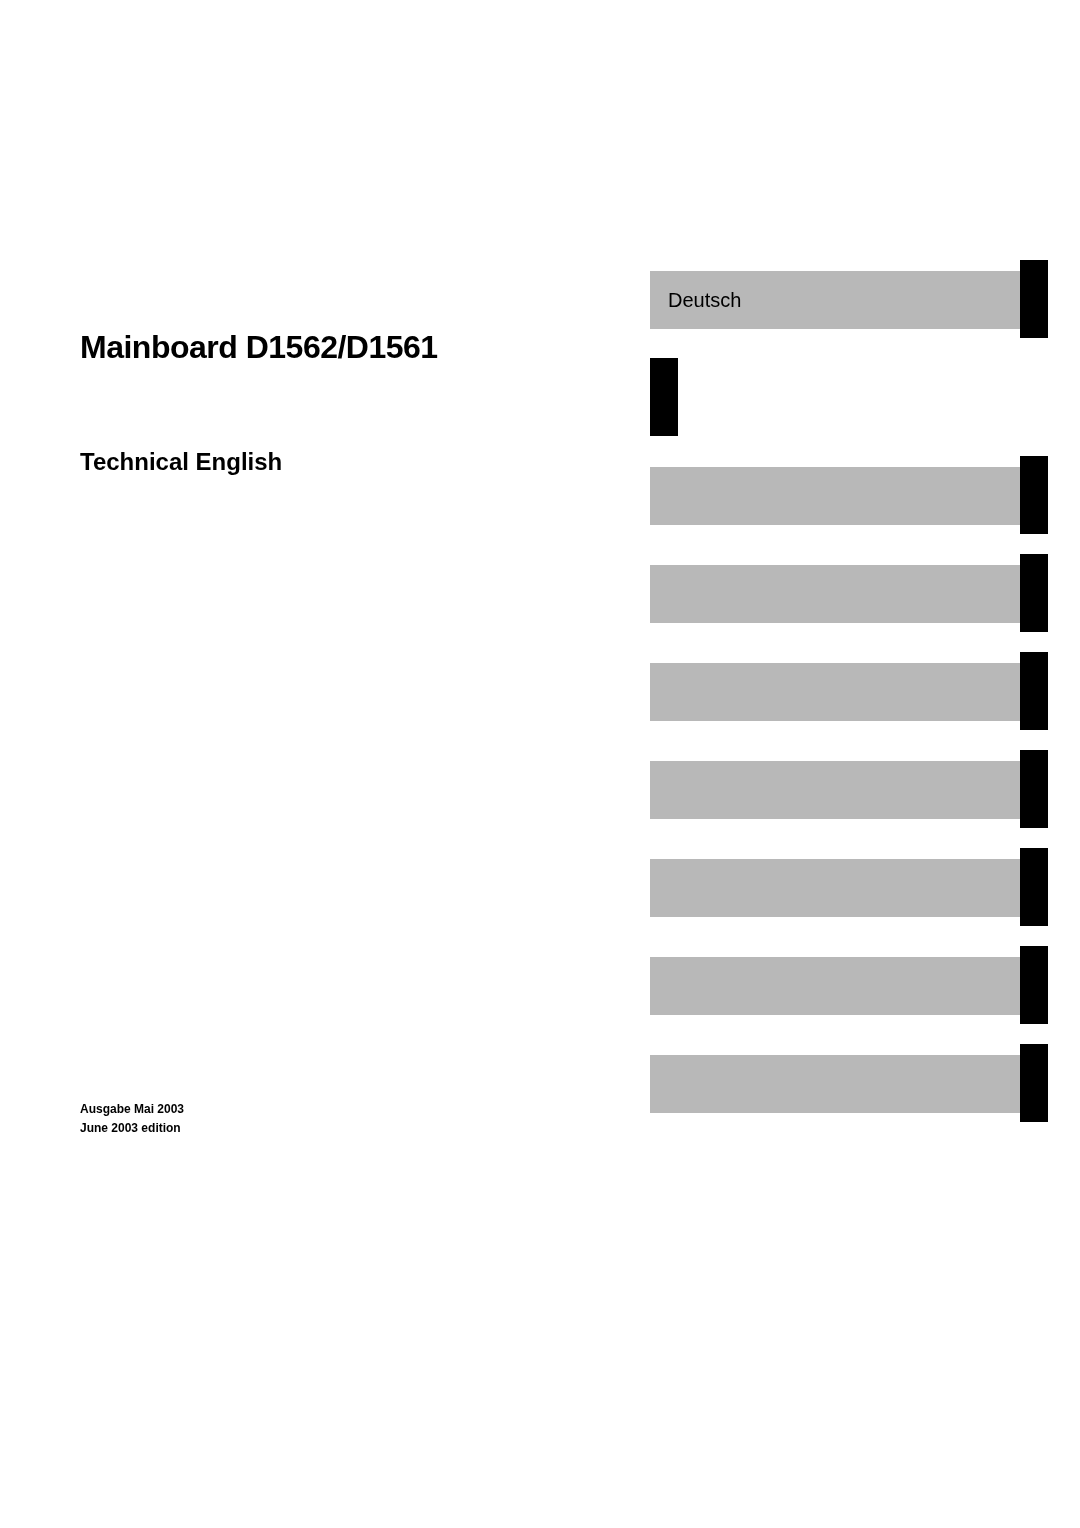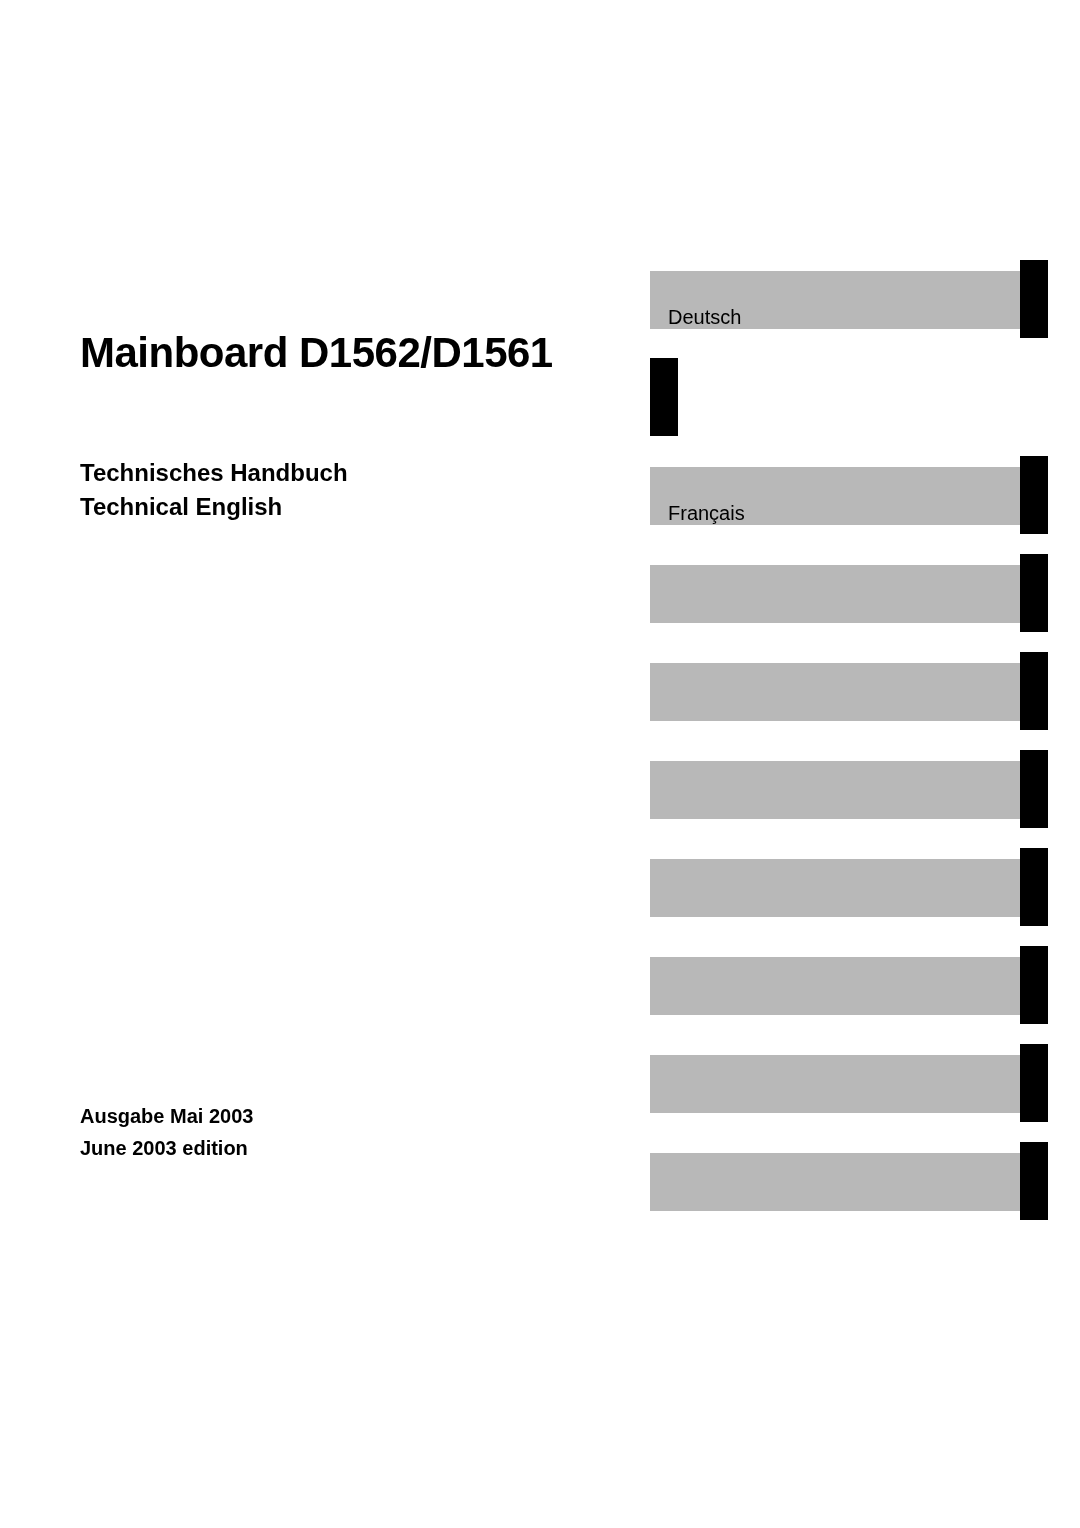--- a/index.html
+++ b/index.html
@@ -26,21 +26,21 @@
 
     
     .left-content {
       position: absolute;
       left: 80px;
       top: 330px;
       width: 520px;
     }
 
     .main-title {
-      font-size: 42px;
+      font-size: 32px;
       font-weight: 900;
       color: #000000;
       margin-bottom: 80px;
       line-height: 1.1;
       letter-spacing: -0.5px;
     }
 
     .subtitle-block {
       margin-bottom: 40px;
     }
@@ -52,21 +52,21 @@
       line-height: 1.4;
     }
 
     .edition-block {
       position: absolute;
       left: 80px;
       top: 1100px;
     }
 
     .edition-text {
-      font-size: 20px;
+      font-size: 12px;
       font-weight: 700;
       color: #000000;
       line-height: 1.6;
     }
 
     
     .tabs-container {
       position: absolute;
       right: 0;
       top: 260px;
@@ -82,21 +82,21 @@
       height: 80px;
       margin-bottom: 18px;
       position: relative;
     }
 
     .tab-bar {
       width: 370px;
       height: 58px;
       background: #b8b8b8;
       display: flex;
-      align-items: flex-end;
+      align-items: center;
       padding-left: 18px;
       flex-shrink: 0;
     }
 
     .tab-label {
       font-size: 20px;
       font-weight: 400;
       color: #000000;
     }
 
@@ -114,21 +114,20 @@
   </style>
 </head>
 <body>
 
 <div class="page-container">
 
   <div class="left-content">
     <h1 class="main-title">Mainboard D1562/D1561</h1>
 
     <div class="subtitle-block">
-      <div class="subtitle-line">Technisches Handbuch</div>
       <div class="subtitle-line">Technical English</div>
     </div>
   </div>
 
   <div class="edition-block">
     <div class="edition-text">Ausgabe Mai 2003</div>
     <div class="edition-text">June 2003 edition</div>
   </div>
 
   <div class="tabs-container">
@@ -137,26 +136,20 @@
       <div class="tab-bar">
         <span class="tab-label">Deutsch</span>
       </div>
       <div class="tab-edge"></div>
     </div>
 
     <div class="tab-item">
       <div class="tab-edge"></div>
     </div>
 
-    <div class="tab-item">
-      <div class="tab-bar">
-        <span class="tab-label">Français</span>
-      </div>
-      <div class="tab-edge"></div>
-    </div>
 
     <div class="tab-item tab-item-empty">
       <div class="tab-bar"></div>
       <div class="tab-edge"></div>
     </div>
 
     <div class="tab-item tab-item-empty">
       <div class="tab-bar"></div>
       <div class="tab-edge"></div>
     </div>

